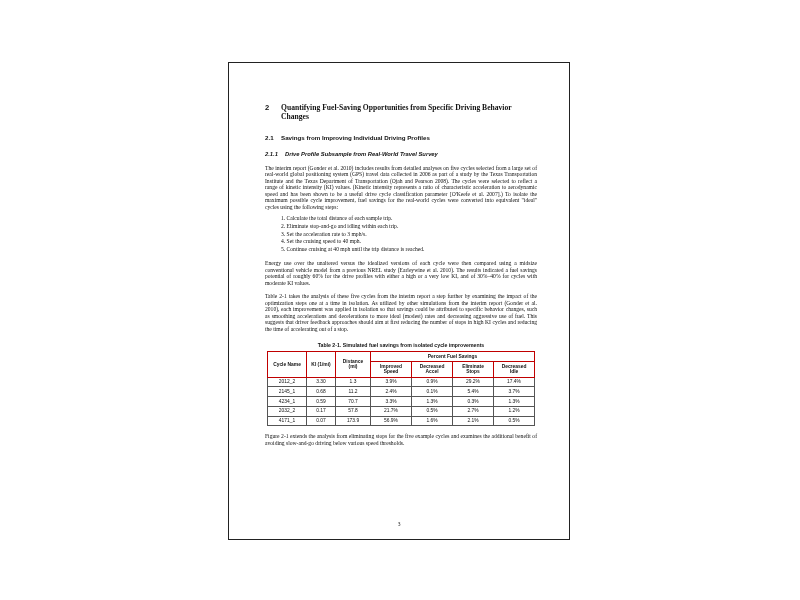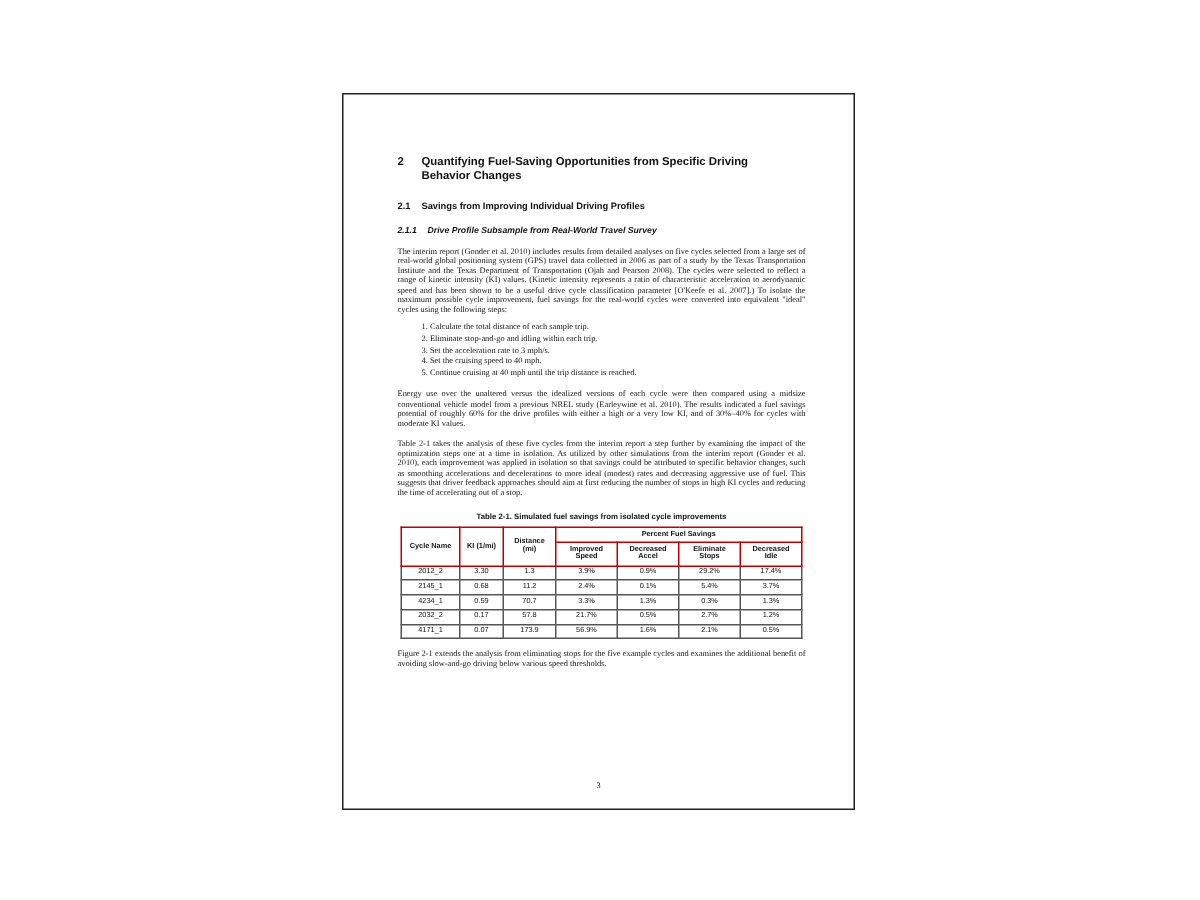--- a/index.html
+++ b/index.html
@@ -30,21 +30,21 @@
     padding: 40px 32px 0 36px;
   }
   .h1 {
     display: flex;
     font-family: "Liberation Sans", sans-serif;
     font-weight: bold;
     font-size: 7.6px;
     line-height: 9.2px;
   }
   .h1 .num { flex: none; width: 16px; }
-  .h1 .txt { width: 238px; }
+  .h1 .txt { width: 238px; font-family: Liberation Serif, serif; }
   .h2 {
     display: flex;
     margin-top: 13px;
     font-family: "Liberation Sans", sans-serif;
     font-weight: bold;
     font-size: 6.2px;
     line-height: 7.5px;
   }
   .h2 .num { flex: none; width: 16px; }
   .h3 {

